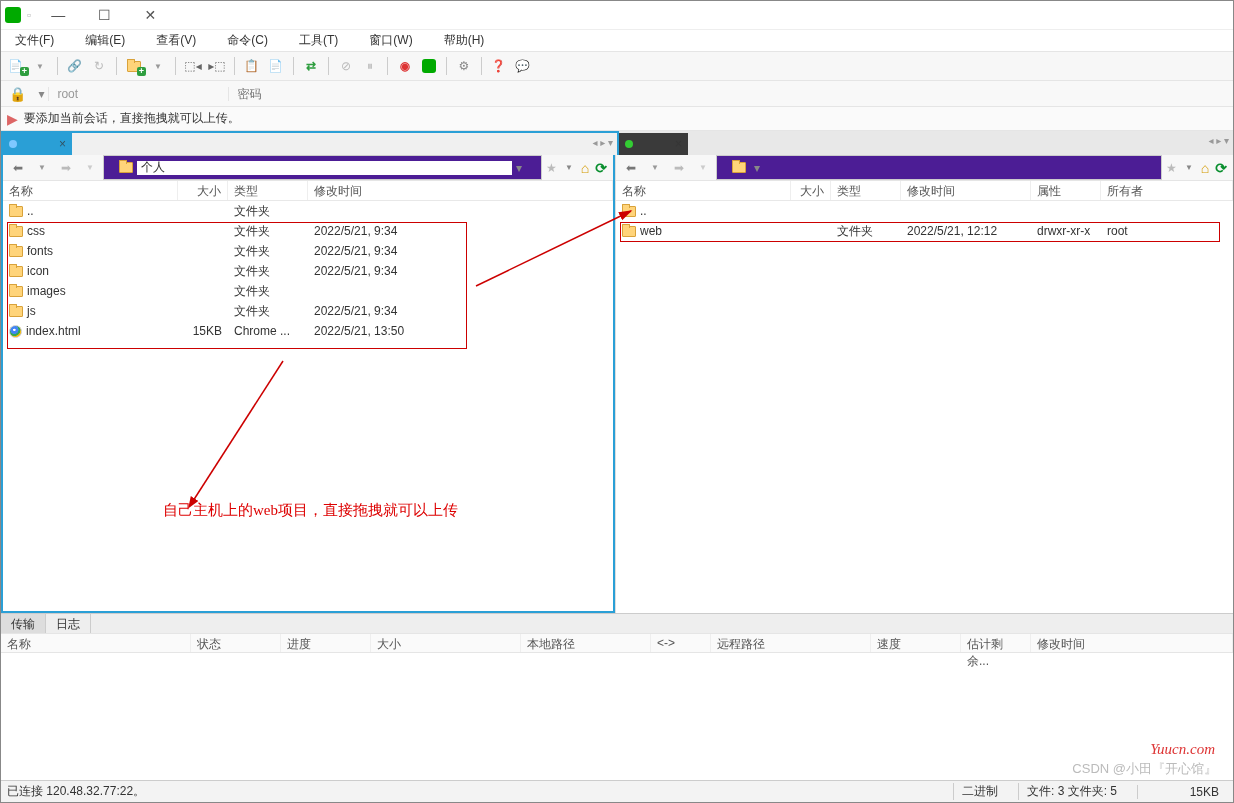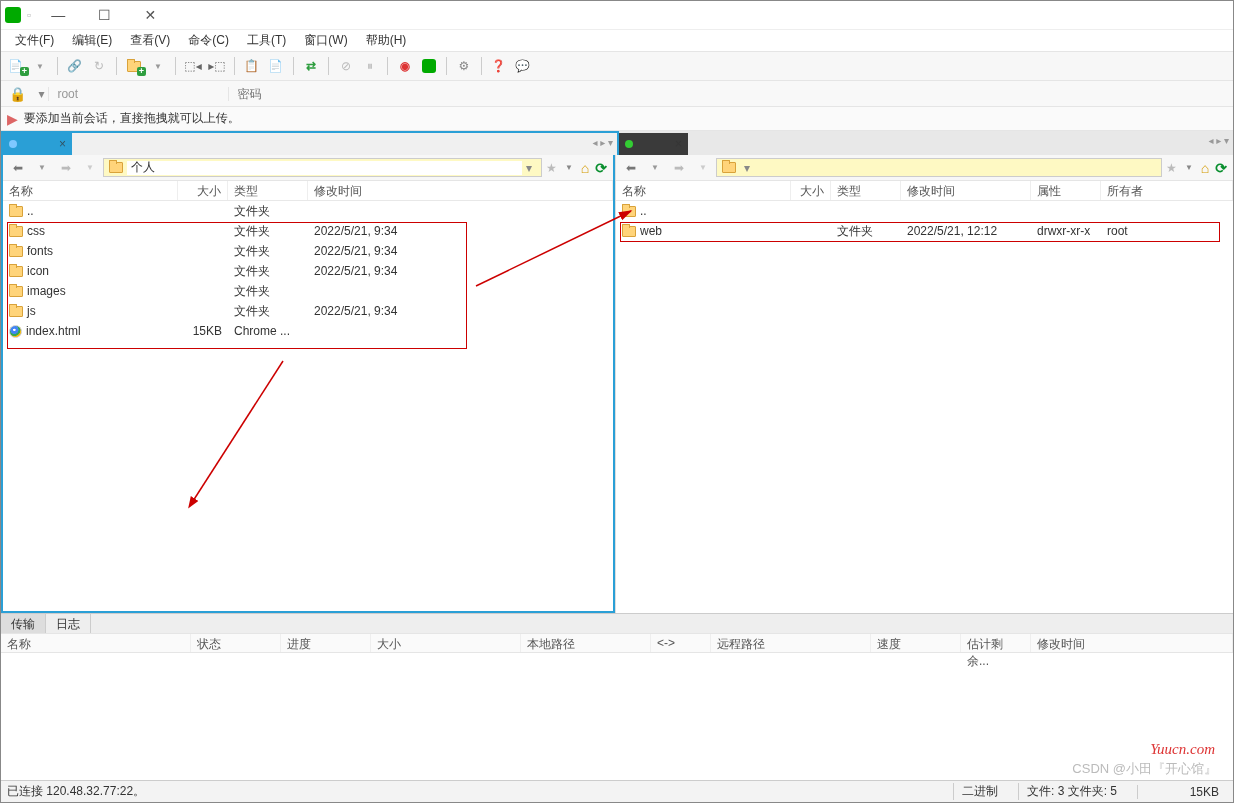--- a/index.html
+++ b/index.html
@@ -1,21 +1,21 @@
 <!DOCTYPE html>
 <html><head>
 <meta charset="utf-8">
 <style>
 *{box-sizing:border-box;margin:0;padding:0;font-family:"Microsoft YaHei","Segoe UI",Arial,sans-serif;font-size:12px;color:#333}
 body{background:#fff;width:1234px;height:803px;overflow:hidden;position:relative;border:1px solid #888}
 .titlebar{height:28px;display:flex;align-items:center;padding:0 4px;background:#fff}
 .titlebar .app-icon{width:16px;height:16px;background:#0a0;border-radius:3px;margin-right:6px;display:inline-block}
 .titlebar .title{flex:1}
 .titlebar .winbtn{width:46px;height:28px;display:flex;align-items:center;justify-content:center;color:#555;font-size:14px}
-.menubar{height:22px;display:flex;align-items:center;padding:0 6px;gap:2px;border-top:1px solid #eee}
+.menubar{height:22px;display:flex;align-items:center;padding:0 6px;gap:15px;border-top:1px solid #eee}
 .menubar span{padding:2px 8px}
 .toolbar{height:30px;display:flex;align-items:center;padding:0 4px;background:#f7f7f7;border-top:1px solid #e5e5e5;border-bottom:1px solid #e5e5e5;gap:2px}
 .tbtn{height:22px;min-width:22px;padding:0 2px;display:flex;align-items:center;justify-content:center;color:#666}
 .tsep{width:1px;height:18px;background:#ccc;margin:0 4px}
 .mini-folder{width:14px;height:11px;background:#ffd47a;border:1px solid #d9a23a;position:relative;display:inline-block;border-radius:1px;vertical-align:middle}
 .mini-folder::before{content:"";position:absolute;top:-3px;left:-1px;width:6px;height:3px;background:#ffd47a;border:1px solid #d9a23a;border-bottom:none;border-radius:1px 1px 0 0}
 .plus-badge{position:absolute;right:-5px;bottom:-3px;width:9px;height:9px;border-radius:2px;color:#fff;font-size:9px;line-height:8px;text-align:center;font-weight:bold}
 .addrrow{height:26px;display:flex;align-items:center;background:#f8f8f8;border-bottom:1px solid #e5e5e5}
 .lock{color:#d49b00;padding:0 8px;font-size:14px}
 .addrinput{flex:1;border:none;background:transparent;padding:2px 4px;color:#888}
@@ -31,21 +31,21 @@
 .tab.right{background:#3a3a3a;color:#ddd}
 .tab .dot{width:8px;height:8px;border-radius:50%}
 .tab .close{margin-left:4px;opacity:.7}
 .tabnav{position:absolute;right:4px;top:4px;color:#999;font-size:10px}
 .panes{display:flex;height:458px}
 .pane{display:flex;flex-direction:column}
 .pane.left{width:614px;border:2px solid #2a9fd6;border-top:none}
 .pane.right{flex:1;border-left:1px solid #ddd}
 .navrow{height:26px;display:flex;align-items:center;gap:2px;padding:2px 4px;background:#f7f7f7;border-bottom:1px solid #e5e5e5}
 .navbtn{width:22px;height:20px;display:flex;align-items:center;justify-content:center;color:#777}
-.pathbox{flex:1;display:flex;align-items:center;border:1px solid #ccc;background:#fef9c3;height:19px;padding:0 5px}
+.pathbox{flex:1;display:flex;align-items:center;border:1px solid #ccc;background:#4c1d95;height:25px;padding:0 15px}
 .pathbox input{flex:1;border:none;padding:0 4px}
 .dd{color:#888;padding:0 4px}
 .star{color:#bbb;padding:0 2px}
 .home{color:#d49b00;padding:0 2px;font-size:14px}
 .refresh{color:#0a8f2f;padding:0 2px;font-size:14px;font-weight:bold}
 .listhdr{height:20px;display:flex;background:#fff;border-bottom:1px solid #e8e8e8}
 .listhdr>div{padding:2px 6px;border-right:1px solid #eee;color:#555;overflow:hidden;white-space:nowrap}
 .filelist{flex:1;background:#fff;overflow:hidden;position:relative}
 .row{height:20px;display:flex;align-items:center}
 .row>div{padding:0 6px;overflow:hidden;white-space:nowrap}
@@ -215,30 +215,32 @@
         <div class="row">
           <div class="lc-name"><span class="fico"></span><span>js</span></div>
           <div class="lc-size"></div>
           <div class="lc-type">文件夹</div>
           <div class="lc-mod">2022/5/21, 9:34</div>
         </div>
         <div class="row">
           <div class="lc-name"><span class="cico"></span><span>index.html</span></div>
           <div class="lc-size">15KB</div>
           <div class="lc-type">Chrome ...</div>
+          <div class="lc-mod">2022/5/21, 13:50</div>
         </div>
         <div class="redbox" style="left:4px;top:21px;width:460px;height:127px"></div>
         <svg class="arrow" style="left:170px;top:150px;width:120px;height:160px">
           <defs>
             <marker id="ah1" markerWidth="10" markerHeight="10" refX="2" refY="3" orient="auto">
               <path d="M0,0 L0,6 L8,3 z" fill="#c00"></path>
             </marker>
           </defs>
           <line x1="110" y1="10" x2="20" y2="150" stroke="#c00" stroke-width="1.5" marker-end="url(#ah1)"></line>
         </svg>
+        <div class="anno" style="left:160px;top:300px">自己主机上的web项目，直接拖拽就可以上传</div>
       </div>
   </div>
 
   <div class="pane right">
     <div class="navrow">
       <div class="navbtn">⬅</div>
       <div class="navbtn" style="font-size:8px;color:#999">▼</div>
       <div class="navbtn" style="color:#bbb">➡</div>
       <div class="navbtn" style="font-size:8px;color:#ccc">▼</div>
       <div class="pathbox">

